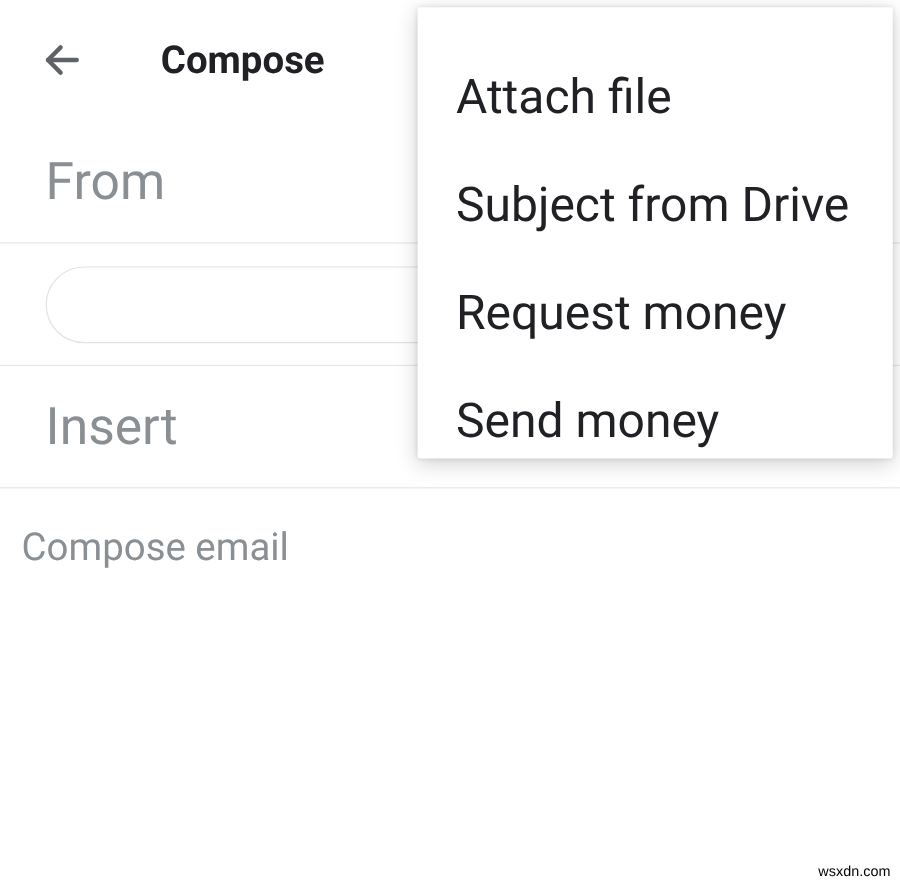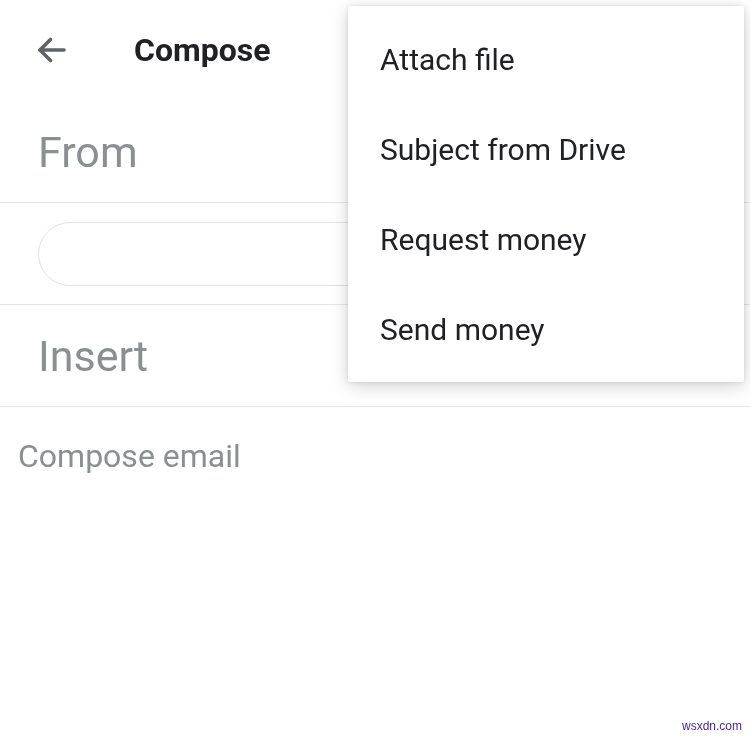--- a/index.html
+++ b/index.html
@@ -83,32 +83,32 @@
       right: 6px;
       width: 396px;
       background: #ffffff;
       box-shadow: 0 4px 18px rgba(0,0,0,0.18), 0 0 4px rgba(0,0,0,0.1);
       border-radius: 2px;
       padding: 8px 0;
     }
     .menu-item {
       height: 90px;
       display: flex;
-      align-items: center;
+      align-items: flex-end;
       padding: 0 32px;
-      font-size: 30px;
+      font-size: 40px;
       color: #202124;
       cursor: pointer;
     }
     .watermark {
       position: absolute;
       right: 8px;
       bottom: 6px;
       font-size: 12px;
-      color: #4c1d95;
+      color: #000000;
       font-family: Arial, sans-serif;
     }
     .sep-top {
       height: 1px;
       background: transparent;
     }
   </style>
 </head>
 <body>
 

